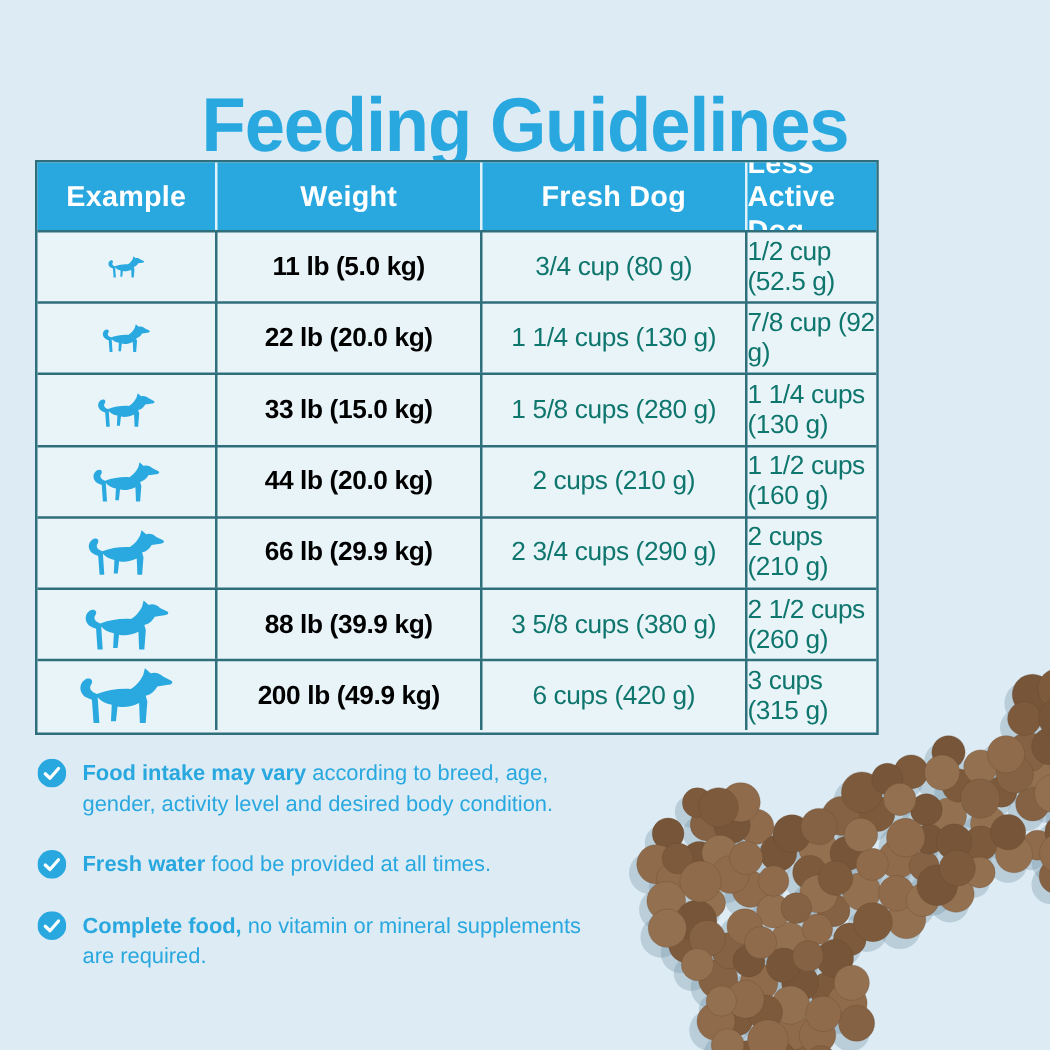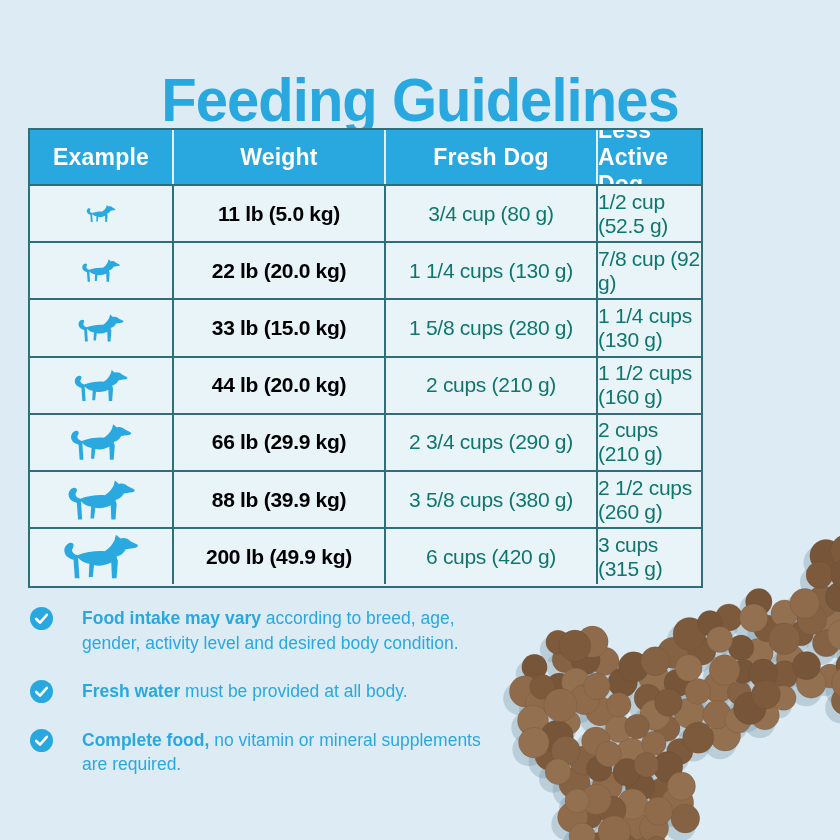--- a/index.html
+++ b/index.html
@@ -45,21 +45,21 @@
   .weight{color:#000000;font-weight:700;}
   .dogwrap{display:flex;align-items:center;justify-content:center;}
   .dogwrap svg{fill:#2aa9e1;display:block;}
   .rowc{display:contents;}
   
   .notes{
     position:absolute;left:30px;top:606px;width:462px;z-index:2;
     margin:0;padding:0;list-style:none;
   }
   .notes li{
-    display:flex;gap:29px;align-items:flex-start;
+    display:flex;gap:13px;align-items:flex-start;
     margin-bottom:24px;
     color:#29a8e0;font-size:17.5px;line-height:1.4;
   }
   .notes .check{flex:0 0 auto;margin-top:1px;}
   .notes b{font-weight:700;}
   
   .kibble{position:absolute;left:0;top:0;z-index:1;pointer-events:none;}
 </style>
 </head>
 <body>
@@ -117,21 +117,21 @@
         <circle cx="11.5" cy="11.5" r="11.5" fill="#29a8e0"></circle>
         <path d="M6.2 12 L10 15.6 L16.8 7.8" stroke="#fff" stroke-width="2.6" fill="none" stroke-linecap="round" stroke-linejoin="round"></path>
       </svg>
       <span><b>Food intake may vary</b><span> according to breed, age, gender, activity level and desired body condition.</span></span>
     </li>
     <li>
       <svg class="check" width="23" height="23" viewBox="0 0 23 23">
         <circle cx="11.5" cy="11.5" r="11.5" fill="#29a8e0"></circle>
         <path d="M6.2 12 L10 15.6 L16.8 7.8" stroke="#fff" stroke-width="2.6" fill="none" stroke-linecap="round" stroke-linejoin="round"></path>
       </svg>
-      <span><b>Fresh water</b><span> must be provided at all body.</span></span>
+      <span><b>Fresh water</b><span> food be provided at all times.</span></span>
     </li>
     <li>
       <svg class="check" width="23" height="23" viewBox="0 0 23 23">
         <circle cx="11.5" cy="11.5" r="11.5" fill="#29a8e0"></circle>
         <path d="M6.2 12 L10 15.6 L16.8 7.8" stroke="#fff" stroke-width="2.6" fill="none" stroke-linecap="round" stroke-linejoin="round"></path>
       </svg>
       <span><b>Complete food,</b><span> no vitamin or mineral supplements are required.</span></span>
     </li>
   </ul>
 

